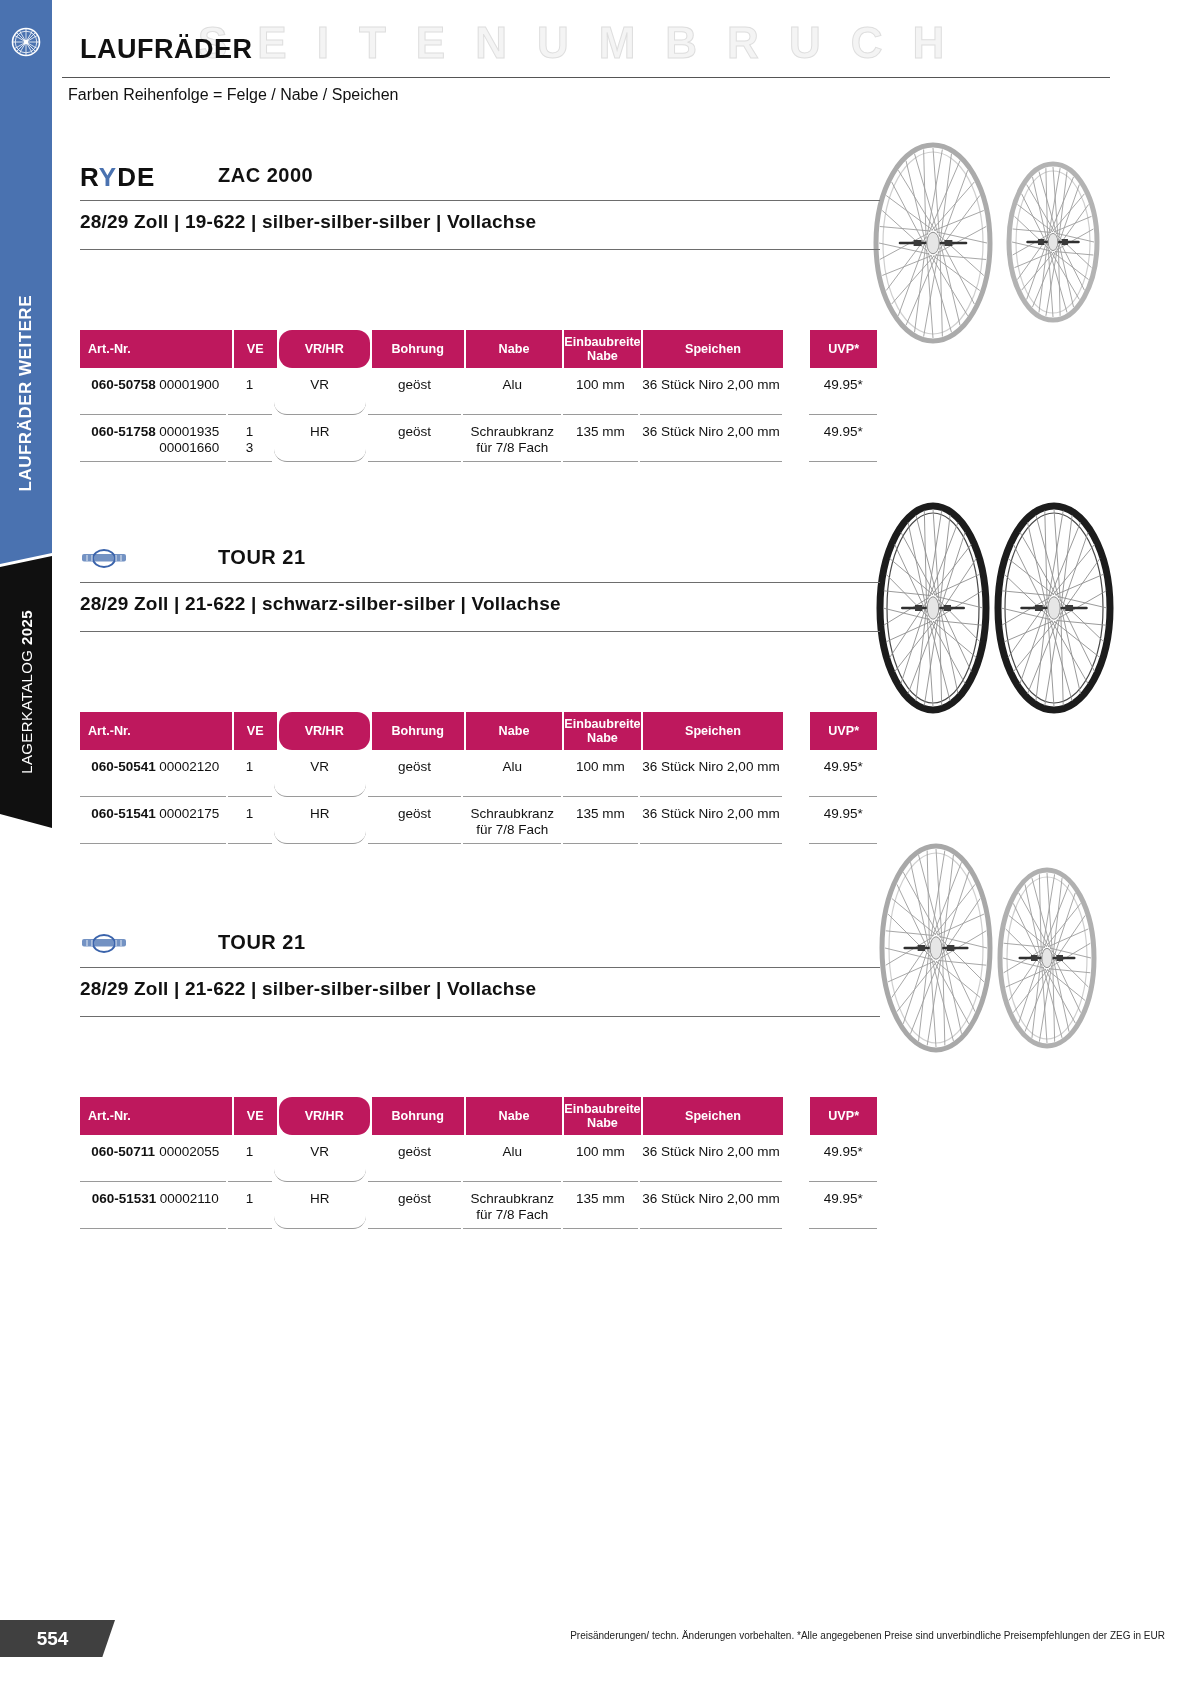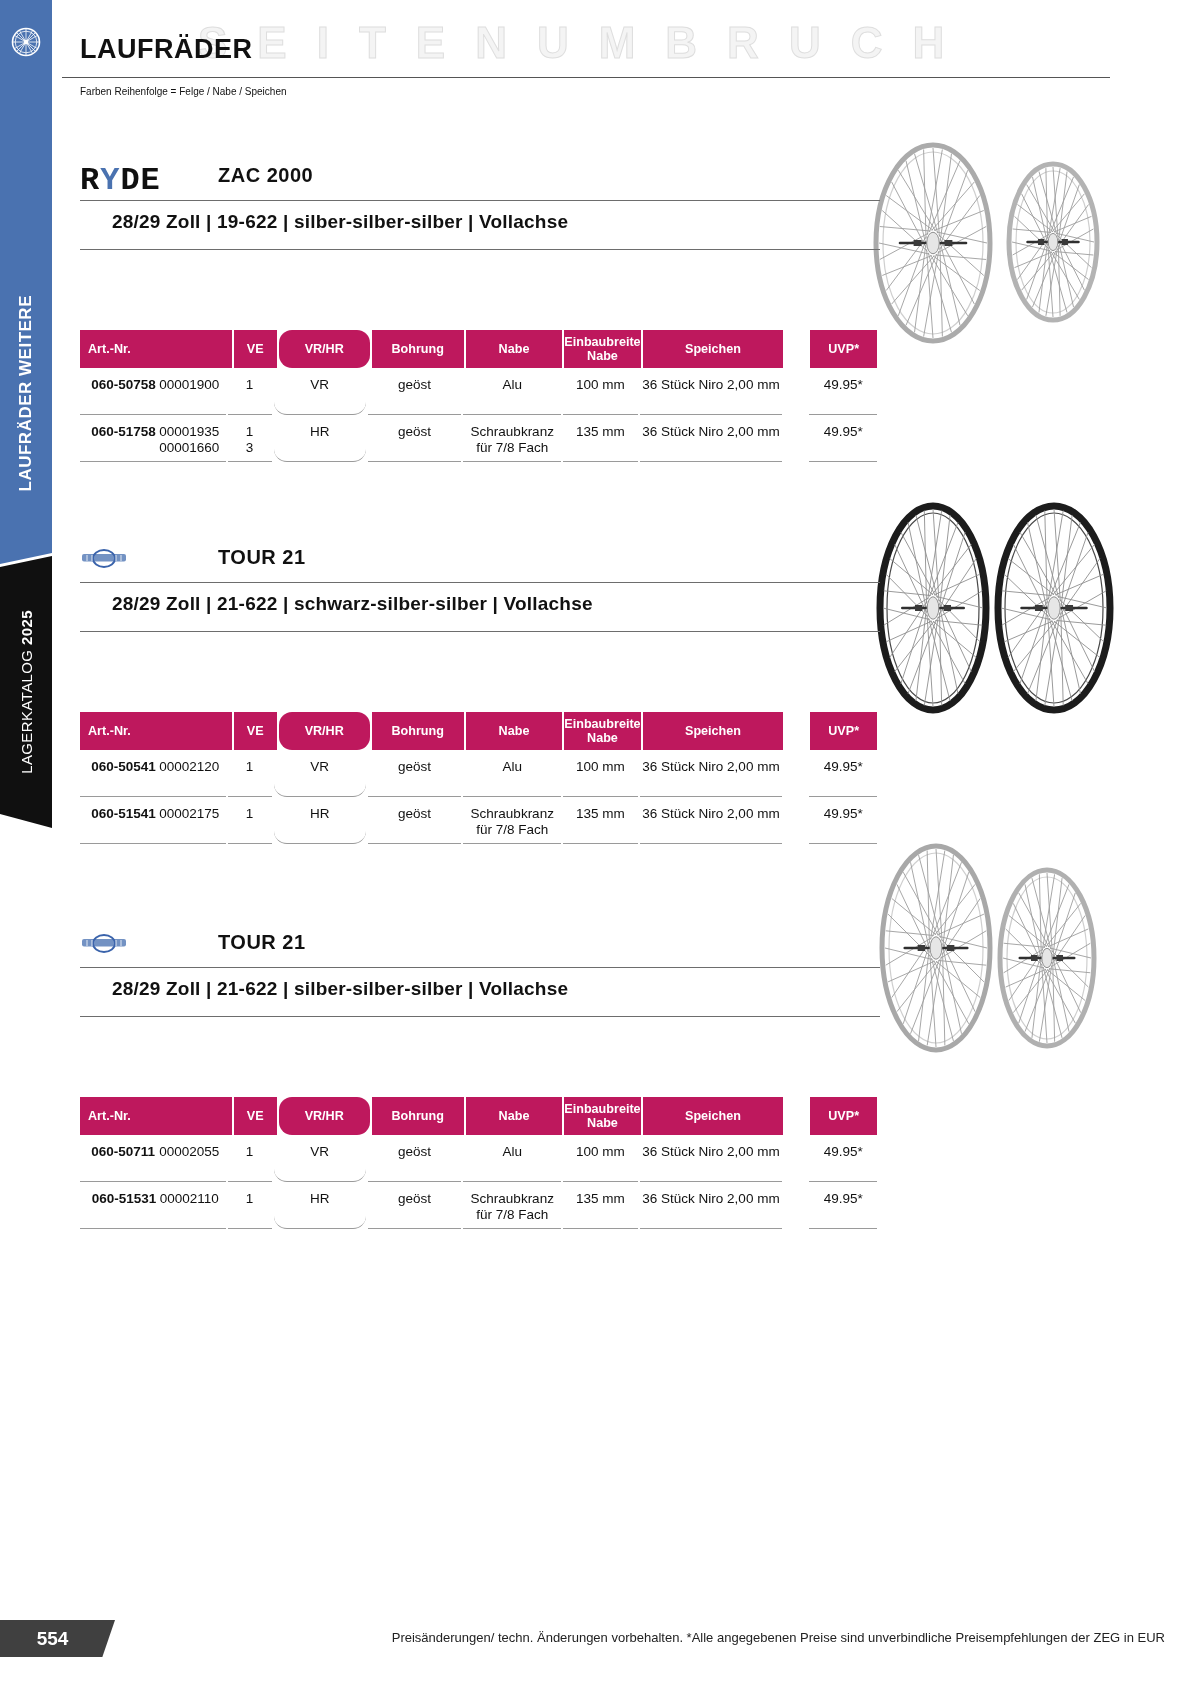--- a/index.html
+++ b/index.html
@@ -17,30 +17,30 @@
   .vtext-black{position:absolute;left:0;top:0;width:52px;height:100%;display:flex;
               align-items:center;justify-content:center;font-size:15px;letter-spacing:.4px;}
   .vtext-black .year{font-weight:bold;}
   #sidebar-wheel{position:absolute;left:9px;top:25px;}
 
   
   .ghost{position:absolute;left:198px;top:18px;font-size:44px;font-weight:bold;letter-spacing:30px;
          color:#f4f4f4;-webkit-text-stroke:1px #dedede;white-space:nowrap;}
   .page-title{position:absolute;left:80px;top:34px;font-size:27px;font-weight:bold;letter-spacing:.5px;}
   .title-rule{position:absolute;left:62px;top:77px;width:1048px;height:1px;background:#555;}
-  .page-subtitle{position:absolute;left:80px;top:86px;font-size:10px;}
+  .page-subtitle{position:absolute;left:68px;top:86px;font-size:16px;}
 
   
   .section{position:absolute;left:80px;width:800px;}
   .brand-row{position:relative;height:26px;}
   .model{position:absolute;left:138px;top:2px;font-size:20px;font-weight:bold;letter-spacing:.5px;}
-  .ryde{font-size:32px;font-weight:900;letter-spacing:1px;color:#101010;font-family:Liberation Mono, monospace;}
+  .ryde{font-size:26px;font-weight:900;letter-spacing:1px;color:#101010;}
   .ryde .y{color:#4a72b0;}
   .rule{height:1px;background:#6d6d6d;margin-top:12px;}
-  .spec{margin-top:10px;font-size:19px;font-weight:bold;height:24px;letter-spacing:.2px;margin-left:32px;}
+  .spec{margin-top:10px;font-size:19px;font-weight:bold;height:24px;letter-spacing:.2px;}
   .rule2{height:1px;background:#6d6d6d;margin-top:14px;}
 
   
   .ptable{margin-top:80px;width:797px;}
   .trow{display:flex;gap:2px;}
   .th{background:#be185d;color:#fff;font-size:12.6px;font-weight:bold;height:38px;
       display:flex;align-items:center;justify-content:center;text-align:center;
       white-space:pre-line;line-height:14px;}
   .th.c-art{justify-content:flex-start;padding-left:8px;}
   .td{font-size:13.5px;padding-top:9px;min-height:37px;text-align:center;white-space:pre-line;
@@ -58,21 +58,21 @@
   .c-uvp{width:71px;margin-left:25px;}
 
   
   .oval-logo{position:absolute;left:0;top:2px;}
 
   
   .page-num-box{position:absolute;left:0;top:1620px;width:115px;height:37px;background:#404040;
                 clip-path:polygon(0 0,100% 0,89% 100%,0 100%);display:flex;align-items:center;
                 justify-content:center;}
   .page-num{color:#fff;font-size:19px;font-weight:bold;padding-right:10px;}
-  .footer-note{position:absolute;right:26px;top:1630px;font-size:13px;color:#222;}
+  .footer-note{position:absolute;right:26px;top:1630px;font-size:10px;color:#222;}
 
   #wheels-layer{position:absolute;left:0;top:0;pointer-events:none;}
 </style>
 </head>
 <body>
 
 <div id="page">
 
   <div class="ribbon-blue">
     <svg id="sidebar-wheel" width="34" height="34">

